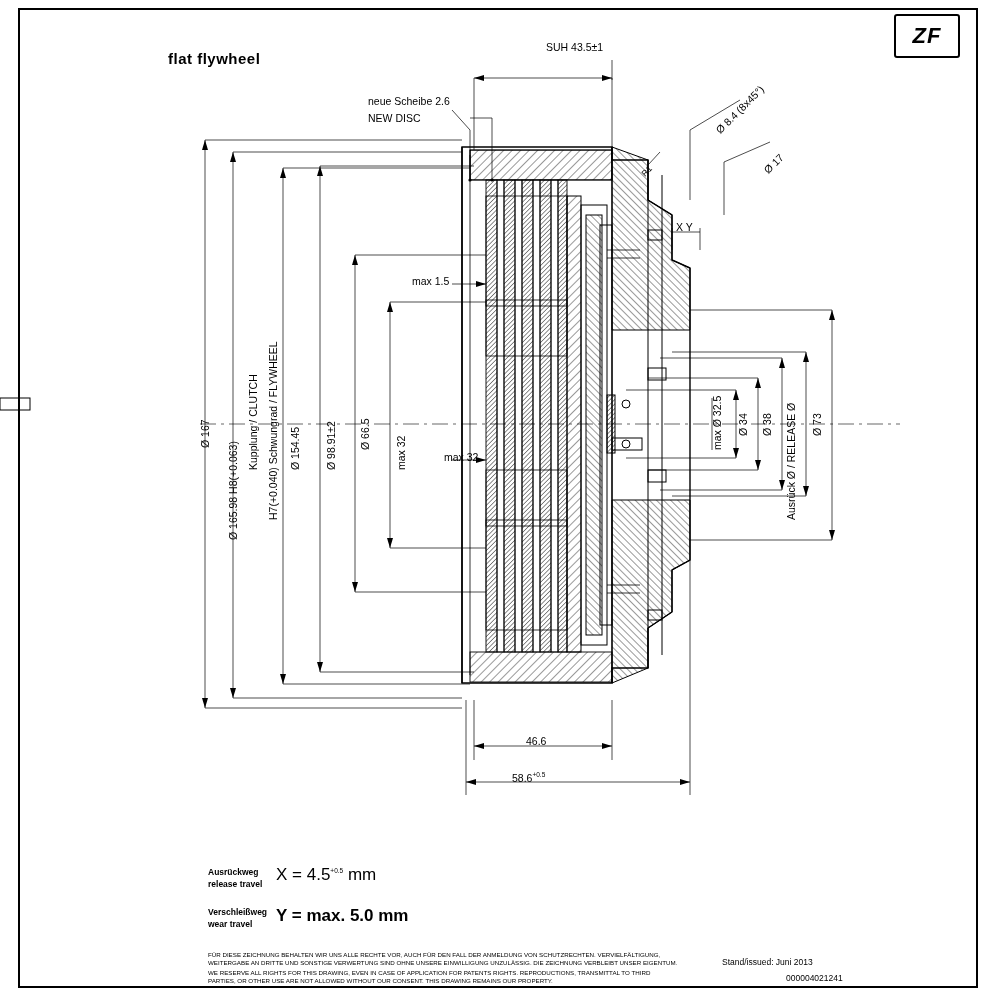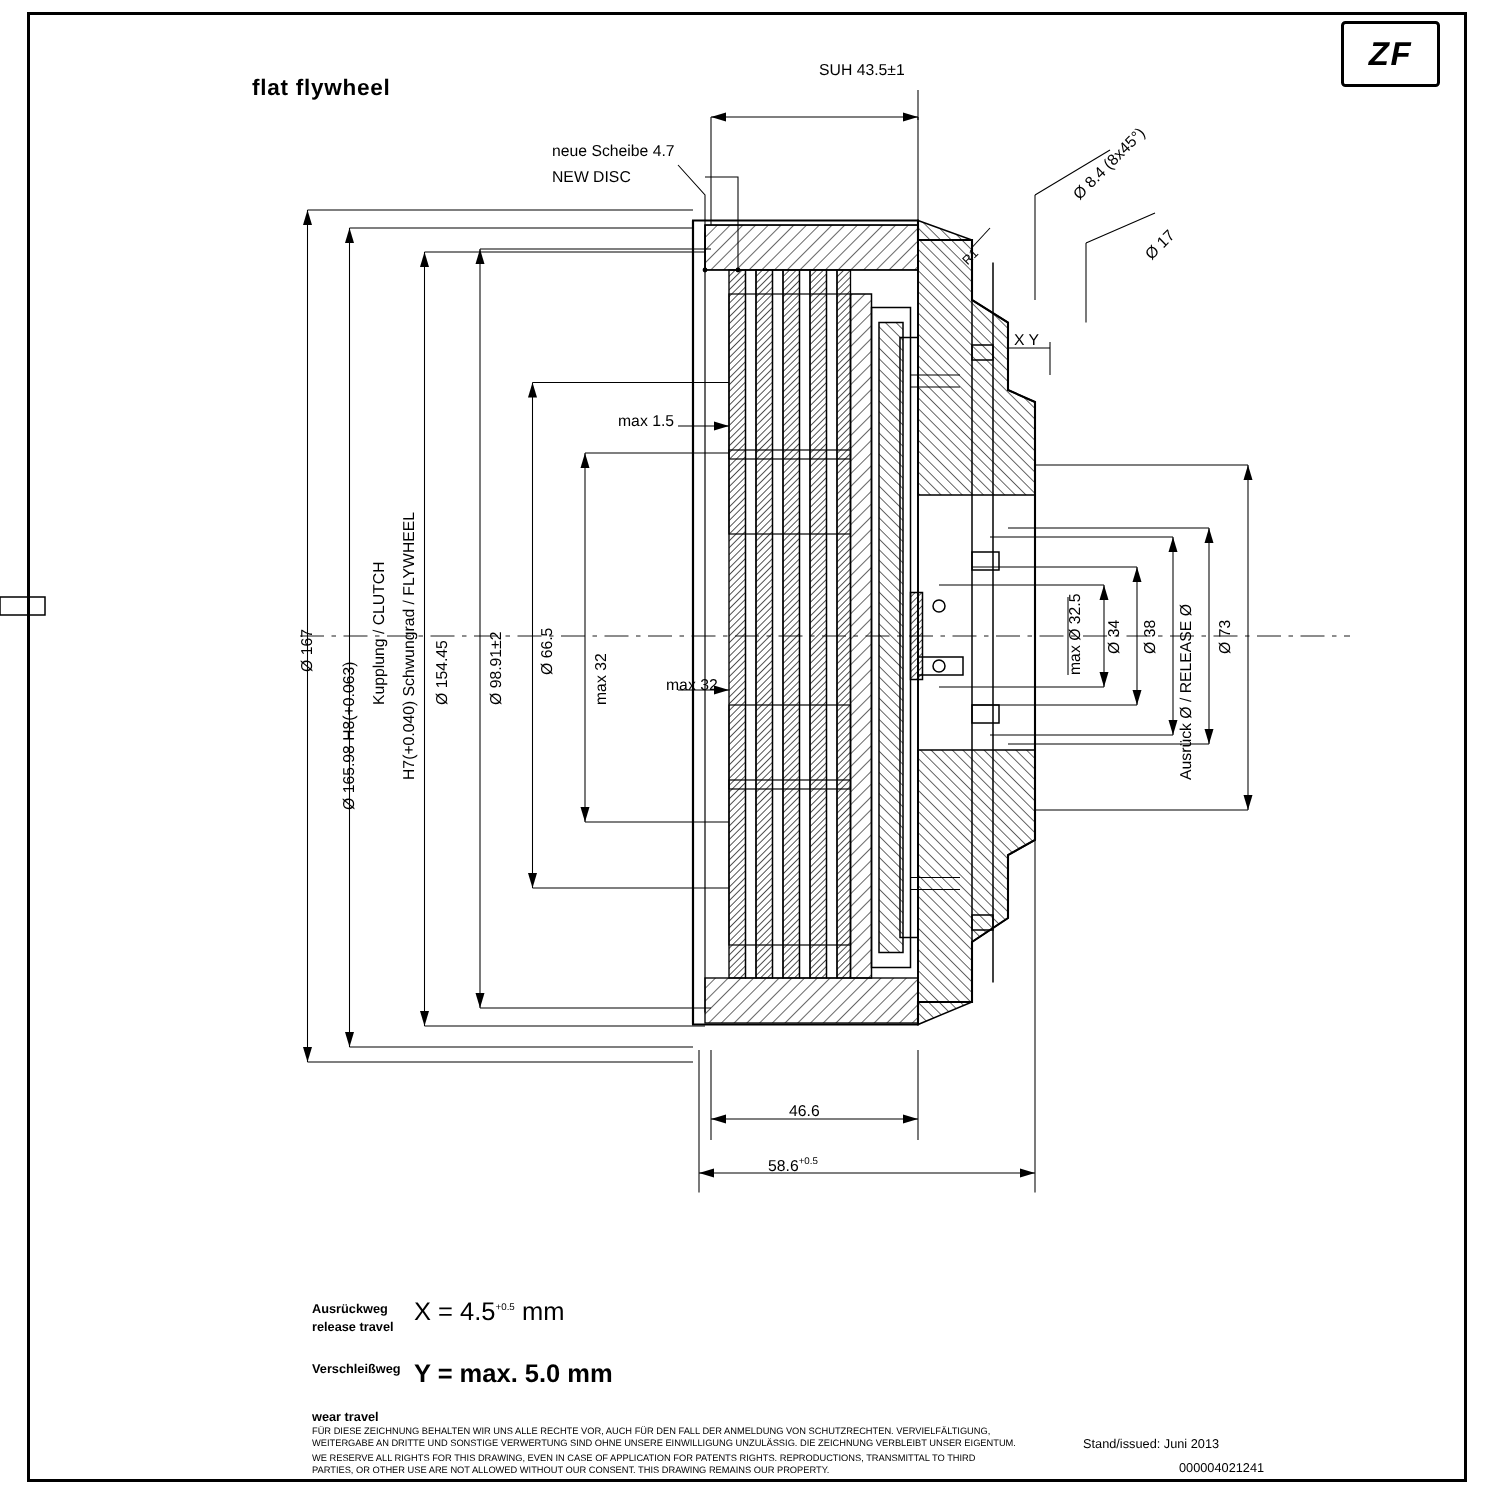--- a/index.html
+++ b/index.html
@@ -261,21 +261,21 @@
         <polygon points="474,746 484,743 484,749"></polygon>
           <polygon points="612,746 602,743 602,749"></polygon>
         <polygon points="466,782 476,779 476,785"></polygon>
           <polygon points="690,782 680,779 680,785"></polygon>
       </g>
 
     </g>
   </svg>
 
   <div class="t small" style="left:502px;top:42px;margin-left:44px;">SUH 43.5±1</div>
-  <div class="t small" style="left:368px;top:96px;">neue Scheibe 4.7</div>
+  <div class="t small" style="left:368px;top:96px;">neue Scheibe 2.6</div>
   <div class="t small" style="left:368px;top:113px;">NEW DISC</div>
 
   <div class="t small rot45" style="left:714px;top:128px;transform-origin:0 0;">Ø 8.4 (8x45°)</div>
   <div class="t small rot45" style="left:762px;top:168px;transform-origin:0 0;">Ø 17</div>
   <div class="t xsmall rot45" style="left:640px;top:172px;transform-origin:0 0;">R1</div>
 
   <div class="t small" style="left:676px;top:222px;">X  Y</div>
 
   <div class="t small" style="left:412px;top:276px;">max 1.5</div>
   <div class="t small" style="left:444px;top:452px;">max 32</div>
@@ -301,21 +301,21 @@
   </div>
 
   <div class="t xsmall bold" style="left:208px;top:868px;">Ausrückweg</div>
   <div class="t xsmall bold" style="left:208px;top:880px;">release travel</div>
   <div class="t" style="left:276px;top:866px;font-size:17px;">
     <span>X = 4.5</span><span class="sup">+0.5</span>
     <span>mm</span>
   </div>
 
   <div class="t xsmall bold" style="left:208px;top:908px;">Verschleißweg</div>
-  <div class="t xsmall bold" style="left:208px;top:920px;margin-top:20px;">wear travel</div>
+  <div class="t xsmall bold" style="left:208px;top:920px;">wear travel</div>
   <div class="t" style="left:276px;top:907px;font-size:17px;font-weight:bold;">Y = max. 5.0 mm</div>
 
   <div class="t footer-line" style="left:208px;top:951px;white-space:pre;">FÜR DIESE ZEICHNUNG BEHALTEN WIR UNS ALLE RECHTE VOR, AUCH FÜR DEN FALL DER ANMELDUNG VON SCHUTZRECHTEN. VERVIELFÄLTIGUNG,
 WEITERGABE AN DRITTE UND SONSTIGE VERWERTUNG SIND OHNE UNSERE EINWILLIGUNG UNZULÄSSIG. DIE ZEICHNUNG VERBLEIBT UNSER EIGENTUM.</div>
   <div class="t footer-line" style="left:208px;top:969px;white-space:pre;">WE RESERVE ALL RIGHTS FOR THIS DRAWING, EVEN IN CASE OF APPLICATION FOR PATENTS RIGHTS. REPRODUCTIONS, TRANSMITTAL TO THIRD
 PARTIES, OR OTHER USE ARE NOT ALLOWED WITHOUT OUR CONSENT. THIS DRAWING REMAINS OUR PROPERTY.</div>
   <div class="t xsmall" style="left:722px;top:958px;">Stand/issued: Juni 2013</div>
   <div class="t xsmall" style="left:786px;top:974px;">000004021241</div>
 
 </div>

